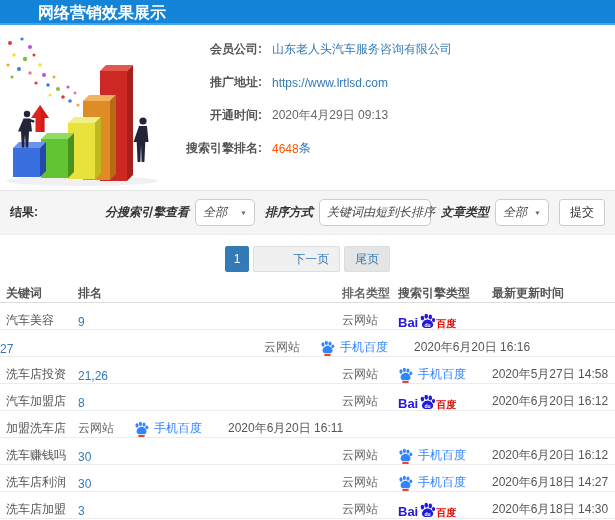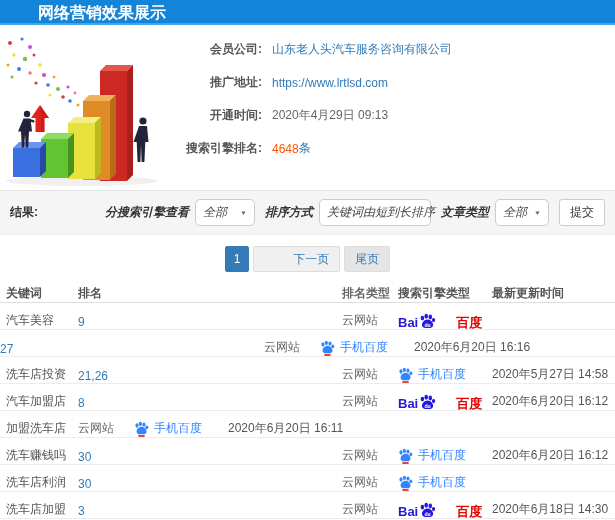--- a/index.html
+++ b/index.html
@@ -56,21 +56,21 @@
   .c3 { width:56px; flex:none; color:#666; white-space:nowrap; }
   .c4 { width:94px; flex:none; display:flex; align-items:center; white-space:nowrap; }
   .thead .c4 { display:block; }
   .c5 { flex:1; color:#555; white-space:nowrap; }
 
   
   .logo-pc { display:inline-flex; align-items:flex-end; line-height:1; }
   .bd-bai { color:#2319dc; font-weight:bold; font-size:13px; letter-spacing:0; }
   .bd-paw { position:relative; width:17px; height:16px; display:inline-block; margin:0 0 0 1px; }
   .bd-paw svg { display:block; }
-  .bd-cn { color:#e10601; font-weight:bold; font-size:13px;margin-left:20px; }
+  .bd-cn { color:#e10601; font-weight:bold; font-size:10px; }
   .logo-mobile { display:inline-flex; align-items:center; color:#3385ff; }
   .bdm-paw { width:15px; height:16px; margin-right:5px; display:inline-block; }
   .bdm-label { font-size:12px; color:#3385ff; }
 </style>
 </head>
 <body>
 
 <div class="topbar">
   <span>网络营销效果展示</span>
 </div>
@@ -367,20 +367,21 @@
             <ellipse cx="10.6" cy="4.6" rx="2.6" ry="3.6"></ellipse>
             <ellipse cx="16.6" cy="5.6" rx="2.6" ry="3.6"></ellipse>
             <ellipse cx="21.4" cy="10.2" rx="2.4" ry="3.1"></ellipse>
             <path d="M12.5 9.2 C8 9.2 4.3 13.6 4.3 17.1 c0 3 2.3 4.7 5 4.7 h6.6 c2.7 0 5-1.7 5-4.7 0-3.5-3.7-7.9-8.4-7.9z"></path>
             <rect x="7" y="23.4" width="11" height="2.4" rx="1" fill="#e10601"></rect>
           </svg>
         </span>
         <span class="bdm-label">手机百度</span>
       </span>
     </span>
+    <span class="c5">2020年6月18日 14:27</span>
   </div>
 
   <div class="trow">
     <span class="c1">洗车店加盟</span>
     <span class="c2">3</span>
     <span class="c3">云网站</span>
     <span class="c4">
       <span class="logo-pc">
         <b class="bd-bai">Bai</b>
         <span class="bd-paw">

